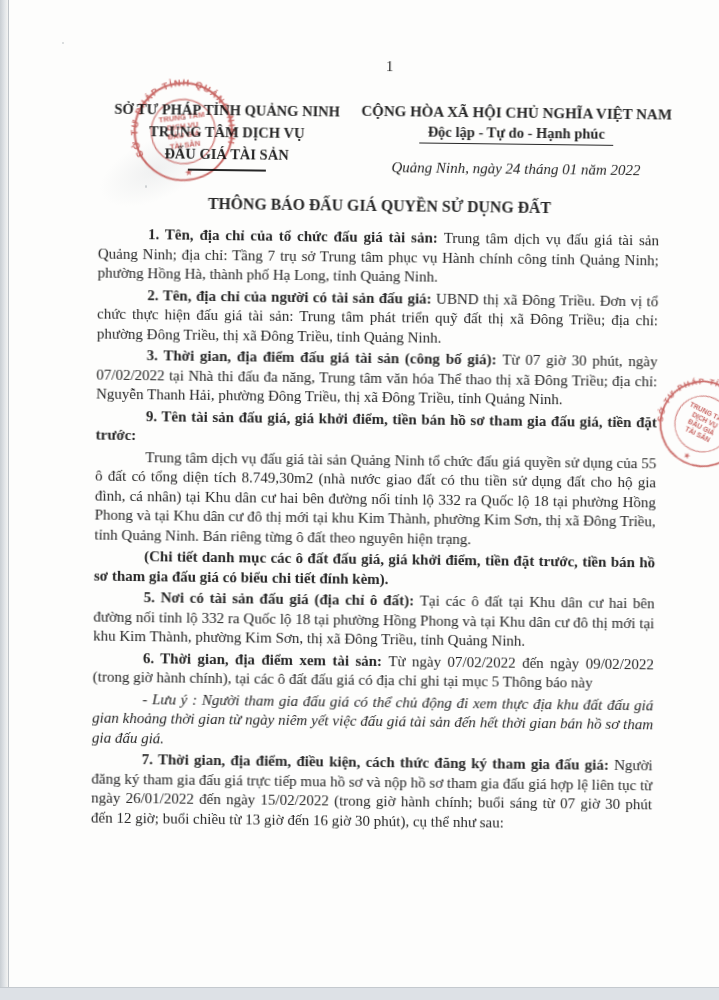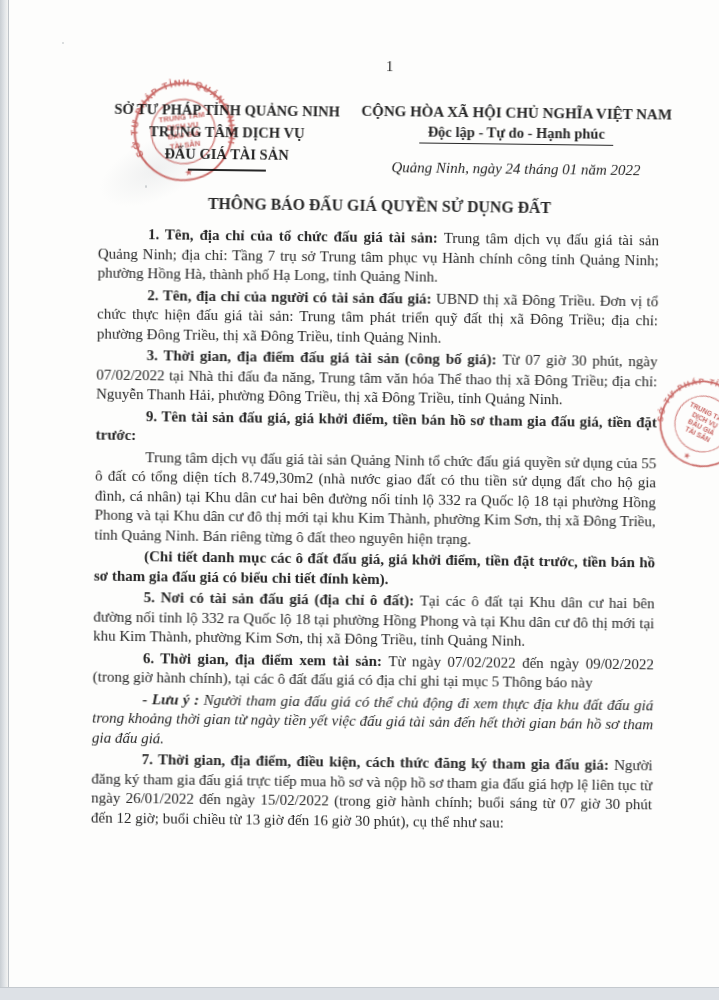--- a/index.html
+++ b/index.html
@@ -31,21 +31,21 @@
     border-bottom:1.5px solid #262626;padding:0 8px 1px;}
   .h-date{font-style:italic;font-size:15px;margin-top:16px;}
   .rule{width:78px;height:1.5px;background:#262626;margin:4px auto 0;}
   .title{position:absolute;top:197px;left:100px;width:562px;text-align:center;
     font-weight:bold;font-size:15.8px;}
   .bodytext{position:absolute;top:228px;left:100px;width:561px;
     font-size:15px;line-height:19.5px;text-align:justify;}
   .bodytext p{margin:0 0 2px;text-indent:50px;}
   .bodytext .b{font-weight:bold;}
   .bodytext p.note{font-style:italic;}
-  .bodytext p.note .b{font-weight:bold;}
+  .bodytext p.note .b{font-weight:normal;}
   
   .stamp{position:absolute;mix-blend-mode:multiply;opacity:.88;}
   .stamp-left{left:129px;top:79px;width:110px;height:110px;transform:rotate(-8deg);}
   .stamp-right{left:659px;top:372px;width:96px;height:96px;transform:rotate(26deg);}
   .stamp text{fill:#c0504d;font-family:"Liberation Sans","DejaVu Sans",sans-serif;font-weight:bold;}
   .stamp circle{stroke:#c0504d;fill:none;}
 </style>
 </head>
 <body>
 
@@ -76,21 +76,21 @@
 
   <div class="bodytext">
     <p><span class="b">1. Tên, địa chỉ của tổ chức đấu giá tài sản: </span><span>Trung tâm dịch vụ đấu giá tài sản Quảng Ninh; địa chỉ: Tầng 7 trụ sở Trung tâm phục vụ Hành chính công tỉnh Quảng Ninh; phường Hồng Hà, thành phố Hạ Long, tỉnh Quảng Ninh.</span></p>
     <p><span class="b">2. Tên, địa chỉ của người có tài sản đấu giá: </span><span>UBND thị xã Đông Triều. Đơn vị tổ chức thực hiện đấu giá tài sản: Trung tâm phát triển quỹ đất thị xã Đông Triều; địa chỉ: phường Đông Triều, thị xã Đông Triều, tỉnh Quảng Ninh.</span></p>
     <p><span class="b">3. Thời gian, địa điểm đấu giá tài sản (công bố giá): </span><span>Từ 07 giờ 30 phút, ngày 07/02/2022 tại Nhà thi đấu đa năng, Trung tâm văn hóa Thể thao thị xã Đông Triều; địa chỉ: Nguyễn Thanh Hải, phường Đông Triều, thị xã Đông Triều, tỉnh Quảng Ninh.</span></p>
     <p><span class="b">9. Tên tài sản đấu giá, giá khởi điểm, tiền bán hồ sơ tham gia đấu giá, tiền đặt trước:</span><span></span></p>
     <p><span class="b"></span><span>Trung tâm dịch vụ đấu giá tài sản Quảng Ninh tổ chức đấu giá quyền sử dụng của 55 ô đất có tổng diện tích 8.749,30m2 (nhà nước giao đất có thu tiền sử dụng đất cho hộ gia đình, cá nhân) tại Khu dân cư hai bên đường nối tỉnh lộ 332 ra Quốc lộ 18 tại phường Hồng Phong và tại Khu dân cư đô thị mới tại khu Kim Thành, phường Kim Sơn, thị xã Đông Triều, tỉnh Quảng Ninh. Bán riêng từng ô đất theo nguyên hiện trạng.</span></p>
     <p><span class="b">(Chi tiết danh mục các ô đất đấu giá, giá khởi điểm, tiền đặt trước, tiền bán hồ sơ tham gia đấu giá có biểu chi tiết đính kèm).</span><span></span></p>
     <p><span class="b">5. Nơi có tài sản đấu giá (địa chỉ ô đất): </span><span>Tại các ô đất tại Khu dân cư hai bên đường nối tỉnh lộ 332 ra Quốc lộ 18 tại phường Hồng Phong và tại Khu dân cư đô thị mới tại khu Kim Thành, phường Kim Sơn, thị xã Đông Triều, tỉnh Quảng Ninh.</span></p>
     <p><span class="b">6. Thời gian, địa điểm xem tài sản: </span><span>Từ ngày 07/02/2022 đến ngày 09/02/2022 (trong giờ hành chính), tại các ô đất đấu giá có địa chỉ ghi tại mục 5 Thông báo này</span></p>
-    <p class="note"><span class="b">- Lưu ý : </span><span>Người tham gia đấu giá có thể chủ động đi xem thực địa khu đất đấu giá trong khoảng thời gian từ ngày tiền yết việc đấu giá tài sản đến hết thời gian bán hồ sơ tham gia đấu giá.</span></p>
+    <p class="note"><span class="b">- Lưu ý : </span><span>Người tham gia đấu giá có thể chủ động đi xem thực địa khu đất đấu giá gian khoảng thời gian từ ngày niêm yết việc đấu giá tài sản đến hết thời gian bán hồ sơ tham gia đấu giá.</span></p>
     <p><span class="b">7. Thời gian, địa điểm, điều kiện, cách thức đăng ký tham gia đấu giá: </span><span>Người đăng ký tham gia đấu giá trực tiếp mua hồ sơ và nộp hồ sơ tham gia đấu giá hợp lệ liên tục từ ngày 26/01/2022 đến ngày 15/02/2022 (trong giờ hành chính; buổi sáng từ 07 giờ 30 phút đến 12 giờ; buổi chiều từ 13 giờ đến 16 giờ 30 phút), cụ thể như sau:</span></p>
     <p><span class="b"></span></p>
     <p><span class="b"></span></p>
   </div>
 
   <svg class="stamp stamp-left" viewBox="-60 -60 120 120">
     <circle cx="0" cy="0" r="53" stroke-width="2.2"></circle>
     <circle cx="0" cy="0" r="35" stroke-width="1.2"></circle>
     <path id="arc-l" d="M -35.4 35.4 A 50 50 0 1 1 35.4 35.4" fill="none"></path>
     <text font-size="10" letter-spacing="1.6"><textPath href="#arc-l" startOffset="50%" text-anchor="middle">SỞ TƯ PHÁP TỈNH QUẢNG NINH</textPath></text>

